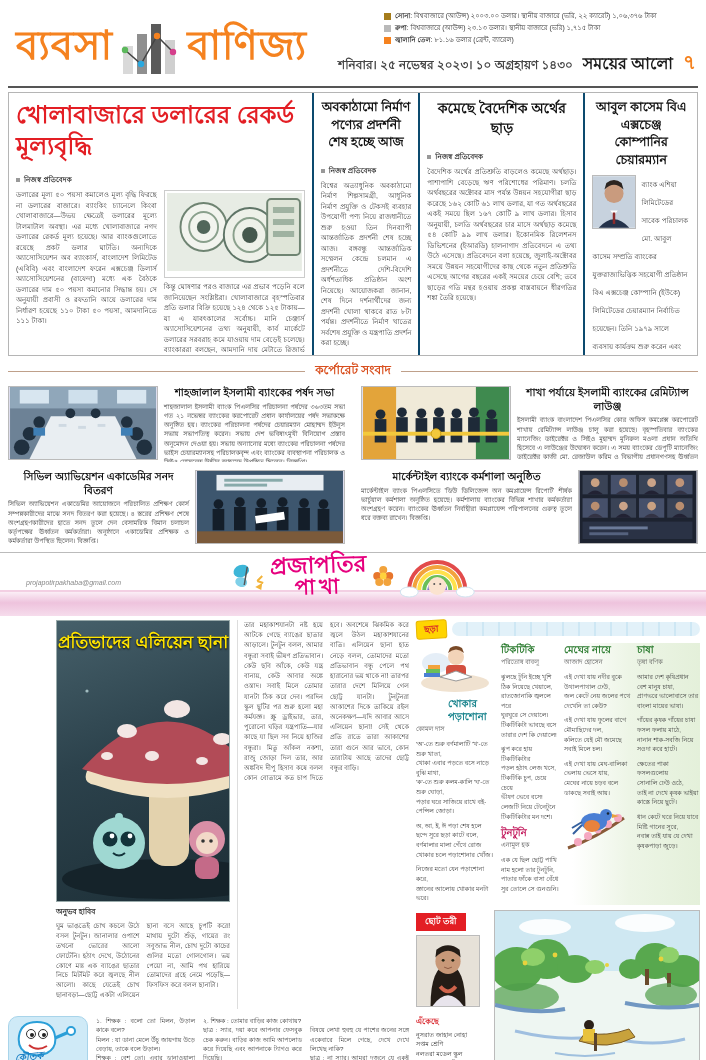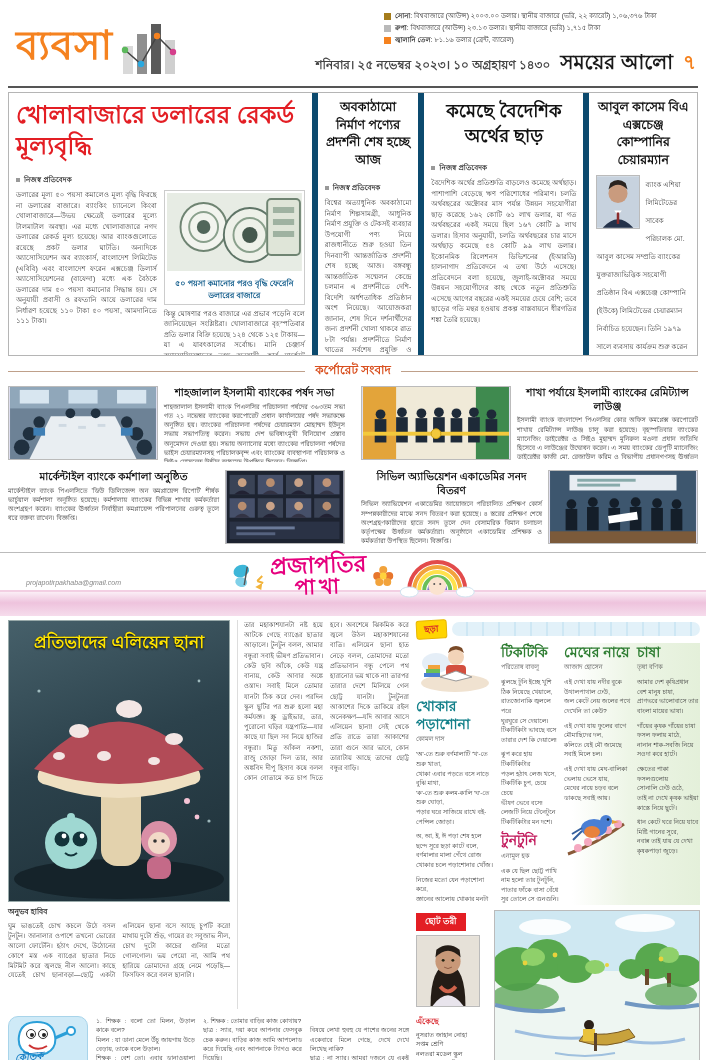--- a/index.html
+++ b/index.html
@@ -9,35 +9,35 @@
   
   .header { position:relative; height:86px; }
   .logo-row { position:absolute; left:16px; top:14px; display:flex; align-items:center; gap:6px; }
   .logo-word { font-size:40px; font-weight:bold; color:#f5821f; letter-spacing:1px; }
   .tickers { position:absolute; right:10px; top:10px; width:312px; }
   .ticker { display:flex; align-items:flex-start; gap:4px; font-size:6.8px; line-height:1.8; color:#333; }
   .tick-sq { width:7px; height:7px; margin-top:3px; flex:none; }
   .ticker b { white-space:nowrap; }
   .date-row { position:absolute; right:10px; bottom:6px; display:flex; align-items:baseline; gap:10px; }
   .dateline { font-size:12px; color:#444;font-weight:bold; }
-  .paper-name { font-size:20px; font-weight:bold; color:#1a1a1a; }
+  .paper-name { font-size:16px; font-weight:bold; color:#1a1a1a; }
   .pageno { font-size:20px; font-weight:bold; color:#f5821f; }
   .hr-dark { height:2px; background:#555; margin:0 8px; }
 
   
   .main { margin:4px 8px 0; border:1px solid #b5b5b5; display:flex; height:264px; }
   .col { padding:6px 7px; overflow:hidden; }
-  .col + .col { border-left:6px solid #0c4a6e; }
+  .col + .col { border-left:2px solid #0c4a6e; }
   .lead-col { flex:0 0 44%; }
   .expo-col { flex:0 0 15.5%; }
   .aid-col  { flex:0 0 24%; }
   .chair-col{ flex:1; }
   .lead-h { color:#e31e24; font-weight:bold; font-size:24px; line-height:1.3; text-align:left; }
   .h2 { font-size:12.5px; font-weight:bold; color:#111; line-height:1.4; text-align:center; }
-  .h2-lg { font-size:18px; font-weight:bold; color:#111; line-height:1.4; text-align:center; }
+  .h2-lg { font-size:14px; font-weight:bold; color:#111; line-height:1.4; text-align:center; }
   .byline { font-size:7.2px; font-weight:bold; color:#333; margin:13px 0 4px; }
   .byline::before { content:""; display:inline-block; width:4px; height:4px; background:#999; margin-right:4px; vertical-align:middle; }
   .bt { font-size:7px; line-height:1.5; color:#3a3a3a; text-align:justify; }
   .lead-body { display:flex; gap:7px; }
   .lead-sub { flex:1; min-width:0; }
   .fig { border:1px solid #ccc; padding:2px; margin-bottom:4px; background:#fff; }
   .fig-cap { color:#0e5a8a; font-weight:bold; font-size:8px; text-align:center; padding:3px 2px 1px; line-height:1.4; }
   .chair-photo { float:left; width:44px; height:54px; border:1px solid #bbb; margin:2px 5px 2px 0; }
 
   
@@ -57,40 +57,40 @@
   .kb-pink { position:absolute; bottom:0; left:0; right:0; height:26px;
              background:linear-gradient(#fbeef6 0%, #eec3dd 45%, #f6dcec 100%); border-top:2px solid #f3cfe3; }
   .kb-email { position:absolute; left:26px; top:26px; font-size:7px; color:#888; font-style:italic; }
   .kb-logo { position:absolute; left:50%; top:1px; transform:translateX(-50%); display:flex; align-items:center; gap:5px; z-index:2; }
   .kb-words { text-align:center; line-height:0.95; transform:rotate(-2deg); }
   .kbt1 { font-size:23px; font-weight:bold; color:#e6007e; }
   .kbt2 { font-size:21px; font-weight:bold; color:#e6007e; letter-spacing:4px; }
 
   
   .kids-grid { display:grid; grid-template-columns:222px 172px 1fr; grid-template-rows:389px 54px; gap:7px; margin:4px 8px 0; height:452px; }
-  .kids-left { grid-column:1; grid-row:1; }
+  .kids-left { grid-column:1; grid-row:1;margin-left:48px; }
   .kids-mid { grid-column:2; grid-row:1; border-left:1px solid #ddd; padding-left:6px; }
   .jokes { grid-column:1 / 3; grid-row:2; display:flex; gap:8px; }
   .kids-right { grid-column:3; grid-row:1 / 3; }
 
   .story-art { position:relative; width:100%; height:282px; border:1px solid #9aa; overflow:hidden;
                background:linear-gradient(160deg,#46606a 0%, #2c424c 45%, #1d2f37 100%); }
   .story-title { position:absolute; top:8px; left:0; right:0; text-align:center; font-size:17px; font-weight:bold; color:#ffe400; text-shadow:0 1px 2px #000; z-index:2; }
   .story-byline { font-size:7.5px; font-weight:bold; color:#333; margin:4px 0 3px; }
   .story-cols { column-count:2; column-gap:7px; height:90px; overflow:hidden; font-size:6.6px; line-height:1.5; color:#3a3a3a; text-align:justify; }
   .story-cols2 { column-count:2; column-gap:7px; height:382px; overflow:hidden; font-size:6.6px; line-height:1.55; color:#3a3a3a; text-align:justify; }
 
   .rhyme-header { display:flex; align-items:center; gap:5px; height:18px; }
   .rhyme-badge { background:#ffd400; color:#d8232a; font-weight:bold; font-size:9px; padding:1px 7px; border-radius:3px; transform:rotate(-3deg); border:1px solid #e8b600; }
   .rhyme-strip { flex:1; height:14px; border-radius:7px; opacity:.8;
     background:repeating-linear-gradient(90deg,#dceef8 0 14px,#c3e2f2 14px 16px), linear-gradient(#eaf6fc,#d8ecf7); }
   .poems-row { display:grid; grid-template-columns:80px 58px 68px 1fr; gap:5px; height:262px; overflow:hidden; margin-top:5px;
     background:linear-gradient(90deg, rgba(255,255,255,0) 55%, #edf5e6 75%, #e4f0da 100%); }
-  .pt { font-size:14px; font-weight:bold; line-height:1.3; }
-  .pt-teal { color:#13808a; } .pt-green { color:#2e7d32; } .pt-red { color:#c2185b; }
+  .pt { font-size:10px; font-weight:bold; line-height:1.3; }
+  .pt-teal { color:#13808a;margin-left:32px; } .pt-green { color:#2e7d32; } .pt-red { color:#c2185b; }
   .pa { font-size:6.4px; color:#555; margin:1px 0 4px; }
   .ps { font-size:6.2px; line-height:1.55; color:#3a3a3a; white-space:pre-line; margin-bottom:5px; }
 
   .artwork-row { display:flex; gap:6px; height:160px; margin-top:5px; }
   .art-info { width:72px; flex:none; }
   .art-badge { display:inline-block; background:#e31e24; color:#fff; font-weight:bold; font-size:8.5px; padding:2px 9px; margin-bottom:4px; }
   .girl-photo { width:64px; height:72px; border:1px solid #bbb; }
   .art-credit { color:#d8232a; font-weight:bold; font-size:8px; margin:4px 0 2px; }
   .art-line { font-size:6.3px; line-height:1.5; color:#333; }
   .painting { flex:1; border:1px solid #bbb; }
@@ -111,20 +111,21 @@
         <rect x="4" y="26" width="10" height="28" fill="#d9d9d9"></rect>
         <rect x="18" y="14" width="10" height="40" fill="#8f8f8f"></rect>
         <rect x="32" y="4" width="10" height="50" fill="#5a5a5a"></rect>
         <rect x="46" y="20" width="10" height="34" fill="#cfcfcf"></rect>
         <polyline points="6,30 22,44 38,16 54,32" fill="none" stroke="#444" stroke-width="1.5"></polyline>
         <circle cx="6" cy="30" r="3.2" fill="#5cb85c"></circle>
         <circle cx="22" cy="44" r="3.2" fill="#29a8df"></circle>
         <circle cx="38" cy="16" r="3.2" fill="#f5821f"></circle>
         <circle cx="54" cy="32" r="3.2" fill="#d53f8c"></circle>
       </svg>
+      <span class="logo-word">বাণিজ্য</span>
     </div>
 
     <div class="tickers">
       <div class="ticker">
         <span class="tick-sq" style="background:#a57c1b"></span>
         <span><b>সোনা</b><span>: বিশ্ববাজারে (আউন্স) ২০০৩.০০ ডলার। স্থানীয় বাজারে (ভরি, ২২ ক্যারেট) ১,০৬,৩৭৬ টাকা</span></span>
       </div>
       <div class="ticker">
         <span class="tick-sq" style="background:#b9b9b9"></span>
         <span><b>রুপা</b><span>: বিশ্ববাজারে (আউন্স) ২৩.১৩ ডলার। স্থানীয় বাজারে (ভরি) ১,৭১৫ টাকা</span></span>
@@ -158,21 +159,20 @@
               <circle cx="38" cy="34" r="15" fill="none" stroke="#8aa08c" stroke-width="2"></circle>
               <circle cx="38" cy="34" r="7" fill="#51665a"></circle>
               <circle cx="86" cy="42" r="27" fill="#eef1e9" stroke="#5f7567" stroke-width="2"></circle>
               <circle cx="86" cy="42" r="17" fill="none" stroke="#8aa08c" stroke-width="2"></circle>
               <circle cx="86" cy="42" r="8" fill="#45584d"></circle>
               <rect x="104" y="6" width="34" height="56" rx="4" fill="#dfe5d8" stroke="#6f8472" stroke-width="2"></rect>
               <rect x="110" y="14" width="22" height="6" fill="#9fb2a1"></rect>
               <rect x="110" y="26" width="22" height="6" fill="#9fb2a1"></rect>
               <rect x="110" y="38" width="22" height="6" fill="#9fb2a1"></rect>
             </svg>
-            <div class="fig-cap">৫০ পয়সা কমানোর পরও বৃদ্ধি ফেরেনি ডলারের বাজারে</div>
           </div>
           <div class="bt">কিন্তু ঘোষণার পরও বাজারে এর প্রভাব পড়েনি বলে জানিয়েছেন সংশ্লিষ্টরা। খোলাবাজারে বৃহস্পতিবার প্রতি ডলার বিক্রি হয়েছে ১২৪ থেকে ১২৫ টাকায়—যা এ যাবৎকালের সর্বোচ্চ। মানি চেঞ্জার্স অ্যাসোসিয়েশনের তথ্য অনুযায়ী, কার্ব মার্কেটে ডলারের সরবরাহ কমে যাওয়ায় দাম বেড়েই চলেছে। ব্যাংকাররা বলছেন, আমদানি দায় মেটাতে রিজার্ভ থেকে ডলার বিক্রি অব্যাহত রাখতে হচ্ছে। ফলে বৈদেশিক মুদ্রার মজুদ নেমে এসেছে আড়াই হাজার কোটি ডলারের ঘরে।</div>
         </div>
       </div>
     </div>
 
     <div class="col expo-col">
       <div class="h2">অবকাঠামো নির্মাণ পণ্যের প্রদর্শনী শেষ হচ্ছে আজ</div>
       <div class="byline">নিজস্ব প্রতিবেদক</div>
       <div class="bt">বিশ্বের অত্যাধুনিক অবকাঠামো নির্মাণ শিল্পসামগ্রী, আধুনিক নির্মাণ প্রযুক্তি ও টেকসই ব্যবহার উপযোগী পণ্য নিয়ে রাজধানীতে শুরু হওয়া তিন দিনব্যাপী আন্তর্জাতিক প্রদর্শনী শেষ হচ্ছে আজ। বঙ্গবন্ধু আন্তর্জাতিক সম্মেলন কেন্দ্রে চলমান এ প্রদর্শনীতে দেশি-বিদেশি অর্ধশতাধিক প্রতিষ্ঠান অংশ নিয়েছে। আয়োজকরা জানান, শেষ দিনে দর্শনার্থীদের জন্য প্রদর্শনী খোলা থাকবে রাত ৮টা পর্যন্ত। প্রদর্শনীতে নির্মাণ খাতের সর্বশেষ প্রযুক্তি ও যন্ত্রপাতি প্রদর্শন করা হচ্ছে।</div>
@@ -263,20 +263,49 @@
             <circle cx="132" cy="28" r="5"></circle>
               <rect x="126" y="33" width="12" height="24"></rect>
           </g>
           <rect x="0" y="46" width="150" height="4" fill="#f3c93c"></rect>
           <circle cx="75" cy="48" r="5" fill="#f3c93c" stroke="#c79a14"></circle>
         </svg>
         <div class="ci-txt">
           <h3>শাখা পর্যায়ে ইসলামী ব্যাংকের রেমিট্যান্স লাউঞ্জ</h3>
           <div class="bt">ইসলামী ব্যাংক বাংলাদেশ পিএলসির কোর অফিস কমপ্লেক্স করপোরেট শাখায় রেমিট্যান্স লাউঞ্জ চালু করা হয়েছে। বৃহস্পতিবার ব্যাংকের ম্যানেজিং ডাইরেক্টর ও সিইও মুহাম্মদ মুনিরুল মওলা প্রধান অতিথি হিসেবে এ লাউঞ্জের উদ্বোধন করেন। এ সময় ব্যাংকের ডেপুটি ম্যানেজিং ডাইরেক্টর কাজী মো. রেজাউল করিম ও বিভাগীয় প্রধানগণসহ ঊর্ধ্বতন নির্বাহীরা উপস্থিত ছিলেন। বিজ্ঞপ্তি।</div>
         </div>
+      </div>
+
+      <div class="ci">
+        <div class="ci-txt">
+          <h3>সিভিল অ্যাভিয়েশন একাডেমির সনদ বিতরণ</h3>
+          <div class="bt">সিভিল অ্যাভিয়েশন একাডেমির আয়োজনে পরিচালিত প্রশিক্ষণ কোর্স সম্পন্নকারীদের মাঝে সনদ বিতরণ করা হয়েছে। ৪ স্তরের প্রশিক্ষণ শেষে অংশগ্রহণকারীদের হাতে সনদ তুলে দেন বেসামরিক বিমান চলাচল কর্তৃপক্ষের ঊর্ধ্বতন কর্মকর্তারা। অনুষ্ঠানে একাডেমির প্রশিক্ষক ও কর্মকর্তারা উপস্থিত ছিলেন। বিজ্ঞপ্তি।</div>
+        </div>
+        <svg class="photo" width="150" height="74" viewBox="0 0 150 74">
+          <rect width="150" height="74" fill="#3d566e"></rect>
+          <rect x="20" y="4" width="110" height="16" fill="#e8edf2"></rect>
+          <rect x="28" y="8" width="60" height="3" fill="#8aa"></rect>
+            <rect x="28" y="13" width="44" height="3" fill="#8aa"></rect>
+          <g fill="#141e29">
+            <circle cx="22" cy="34" r="5"></circle>
+              <rect x="16" y="39" width="12" height="22"></rect>
+            <circle cx="44" cy="32" r="5"></circle>
+              <rect x="38" y="37" width="12" height="24"></rect>
+            <circle cx="66" cy="33" r="5"></circle>
+              <rect x="60" y="38" width="12" height="23"></rect>
+            <circle cx="88" cy="32" r="5"></circle>
+              <rect x="82" y="37" width="12" height="24"></rect>
+            <circle cx="110" cy="33" r="5"></circle>
+              <rect x="104" y="38" width="12" height="23"></rect>
+            <circle cx="130" cy="34" r="5"></circle>
+              <rect x="124" y="39" width="12" height="22"></rect>
+          </g>
+          <rect x="60" y="44" width="30" height="8" fill="#fff" transform="rotate(-8 75 48)"></rect>
+          <rect x="0" y="62" width="150" height="12" fill="#7b5a3a"></rect>
+        </svg>
       </div>
 
       <div class="ci">
         <div class="ci-txt">
           <h3>মার্কেন্টাইল ব্যাংকে কর্মশালা অনুষ্ঠিত</h3>
           <div class="bt">মার্কেন্টাইল ব্যাংক পিএলসিতে 'ডিউ ডিলিজেন্স অন কমপ্লায়েন্স রিপোর্ট' শীর্ষক ভার্চুয়াল কর্মশালা অনুষ্ঠিত হয়েছে। কর্মশালায় ব্যাংকের বিভিন্ন শাখার কর্মকর্তারা অংশগ্রহণ করেন। ব্যাংকের ঊর্ধ্বতন নির্বাহীরা কমপ্লায়েন্স পরিপালনের গুরুত্ব তুলে ধরে বক্তব্য রাখেন। বিজ্ঞপ্তি।</div>
         </div>
         <svg class="photo" width="120" height="74" viewBox="0 0 120 74">
           <rect width="120" height="74" fill="#1d2330"></rect>
           <g>
@@ -301,49 +330,20 @@
             <rect x="61" y="28" width="26" height="20" fill="#46506a"></rect>
               <circle cx="74" cy="36" r="4.5" fill="#c9a182"></circle>
               <path d="M66 48 q8 -8 16 0 z" fill="#334"></path>
             <rect x="90" y="28" width="26" height="20" fill="#3a4356"></rect>
               <circle cx="103" cy="36" r="4.5" fill="#b98e6f"></circle>
               <path d="M95 48 q8 -8 16 0 z" fill="#223"></path>
             <rect x="3" y="52" width="113" height="18" fill="#2a3245"></rect>
             <rect x="10" y="57" width="60" height="3" fill="#6b7a99"></rect>
               <rect x="10" y="63" width="40" height="3" fill="#55627e"></rect>
           </g>
-        </svg>
-      </div>
-
-      <div class="ci">
-        <div class="ci-txt">
-          <h3>সিভিল অ্যাভিয়েশন একাডেমির সনদ বিতরণ</h3>
-          <div class="bt">সিভিল অ্যাভিয়েশন একাডেমির আয়োজনে পরিচালিত প্রশিক্ষণ কোর্স সম্পন্নকারীদের মাঝে সনদ বিতরণ করা হয়েছে। ৪ স্তরের প্রশিক্ষণ শেষে অংশগ্রহণকারীদের হাতে সনদ তুলে দেন বেসামরিক বিমান চলাচল কর্তৃপক্ষের ঊর্ধ্বতন কর্মকর্তারা। অনুষ্ঠানে একাডেমির প্রশিক্ষক ও কর্মকর্তারা উপস্থিত ছিলেন। বিজ্ঞপ্তি।</div>
-        </div>
-        <svg class="photo" width="150" height="74" viewBox="0 0 150 74">
-          <rect width="150" height="74" fill="#3d566e"></rect>
-          <rect x="20" y="4" width="110" height="16" fill="#e8edf2"></rect>
-          <rect x="28" y="8" width="60" height="3" fill="#8aa"></rect>
-            <rect x="28" y="13" width="44" height="3" fill="#8aa"></rect>
-          <g fill="#141e29">
-            <circle cx="22" cy="34" r="5"></circle>
-              <rect x="16" y="39" width="12" height="22"></rect>
-            <circle cx="44" cy="32" r="5"></circle>
-              <rect x="38" y="37" width="12" height="24"></rect>
-            <circle cx="66" cy="33" r="5"></circle>
-              <rect x="60" y="38" width="12" height="23"></rect>
-            <circle cx="88" cy="32" r="5"></circle>
-              <rect x="82" y="37" width="12" height="24"></rect>
-            <circle cx="110" cy="33" r="5"></circle>
-              <rect x="104" y="38" width="12" height="23"></rect>
-            <circle cx="130" cy="34" r="5"></circle>
-              <rect x="124" y="39" width="12" height="22"></rect>
-          </g>
-          <rect x="60" y="44" width="30" height="8" fill="#fff" transform="rotate(-8 75 48)"></rect>
-          <rect x="0" y="62" width="150" height="12" fill="#7b5a3a"></rect>
         </svg>
       </div>
     </div>
   </div>
 
   <div class="kb">
     <div class="kb-pink"></div>
     <div class="kb-email">projapotirpakhaba@gmail.com</div>
     <div class="kb-logo">
       <svg width="34" height="30" viewBox="0 0 34 30">

